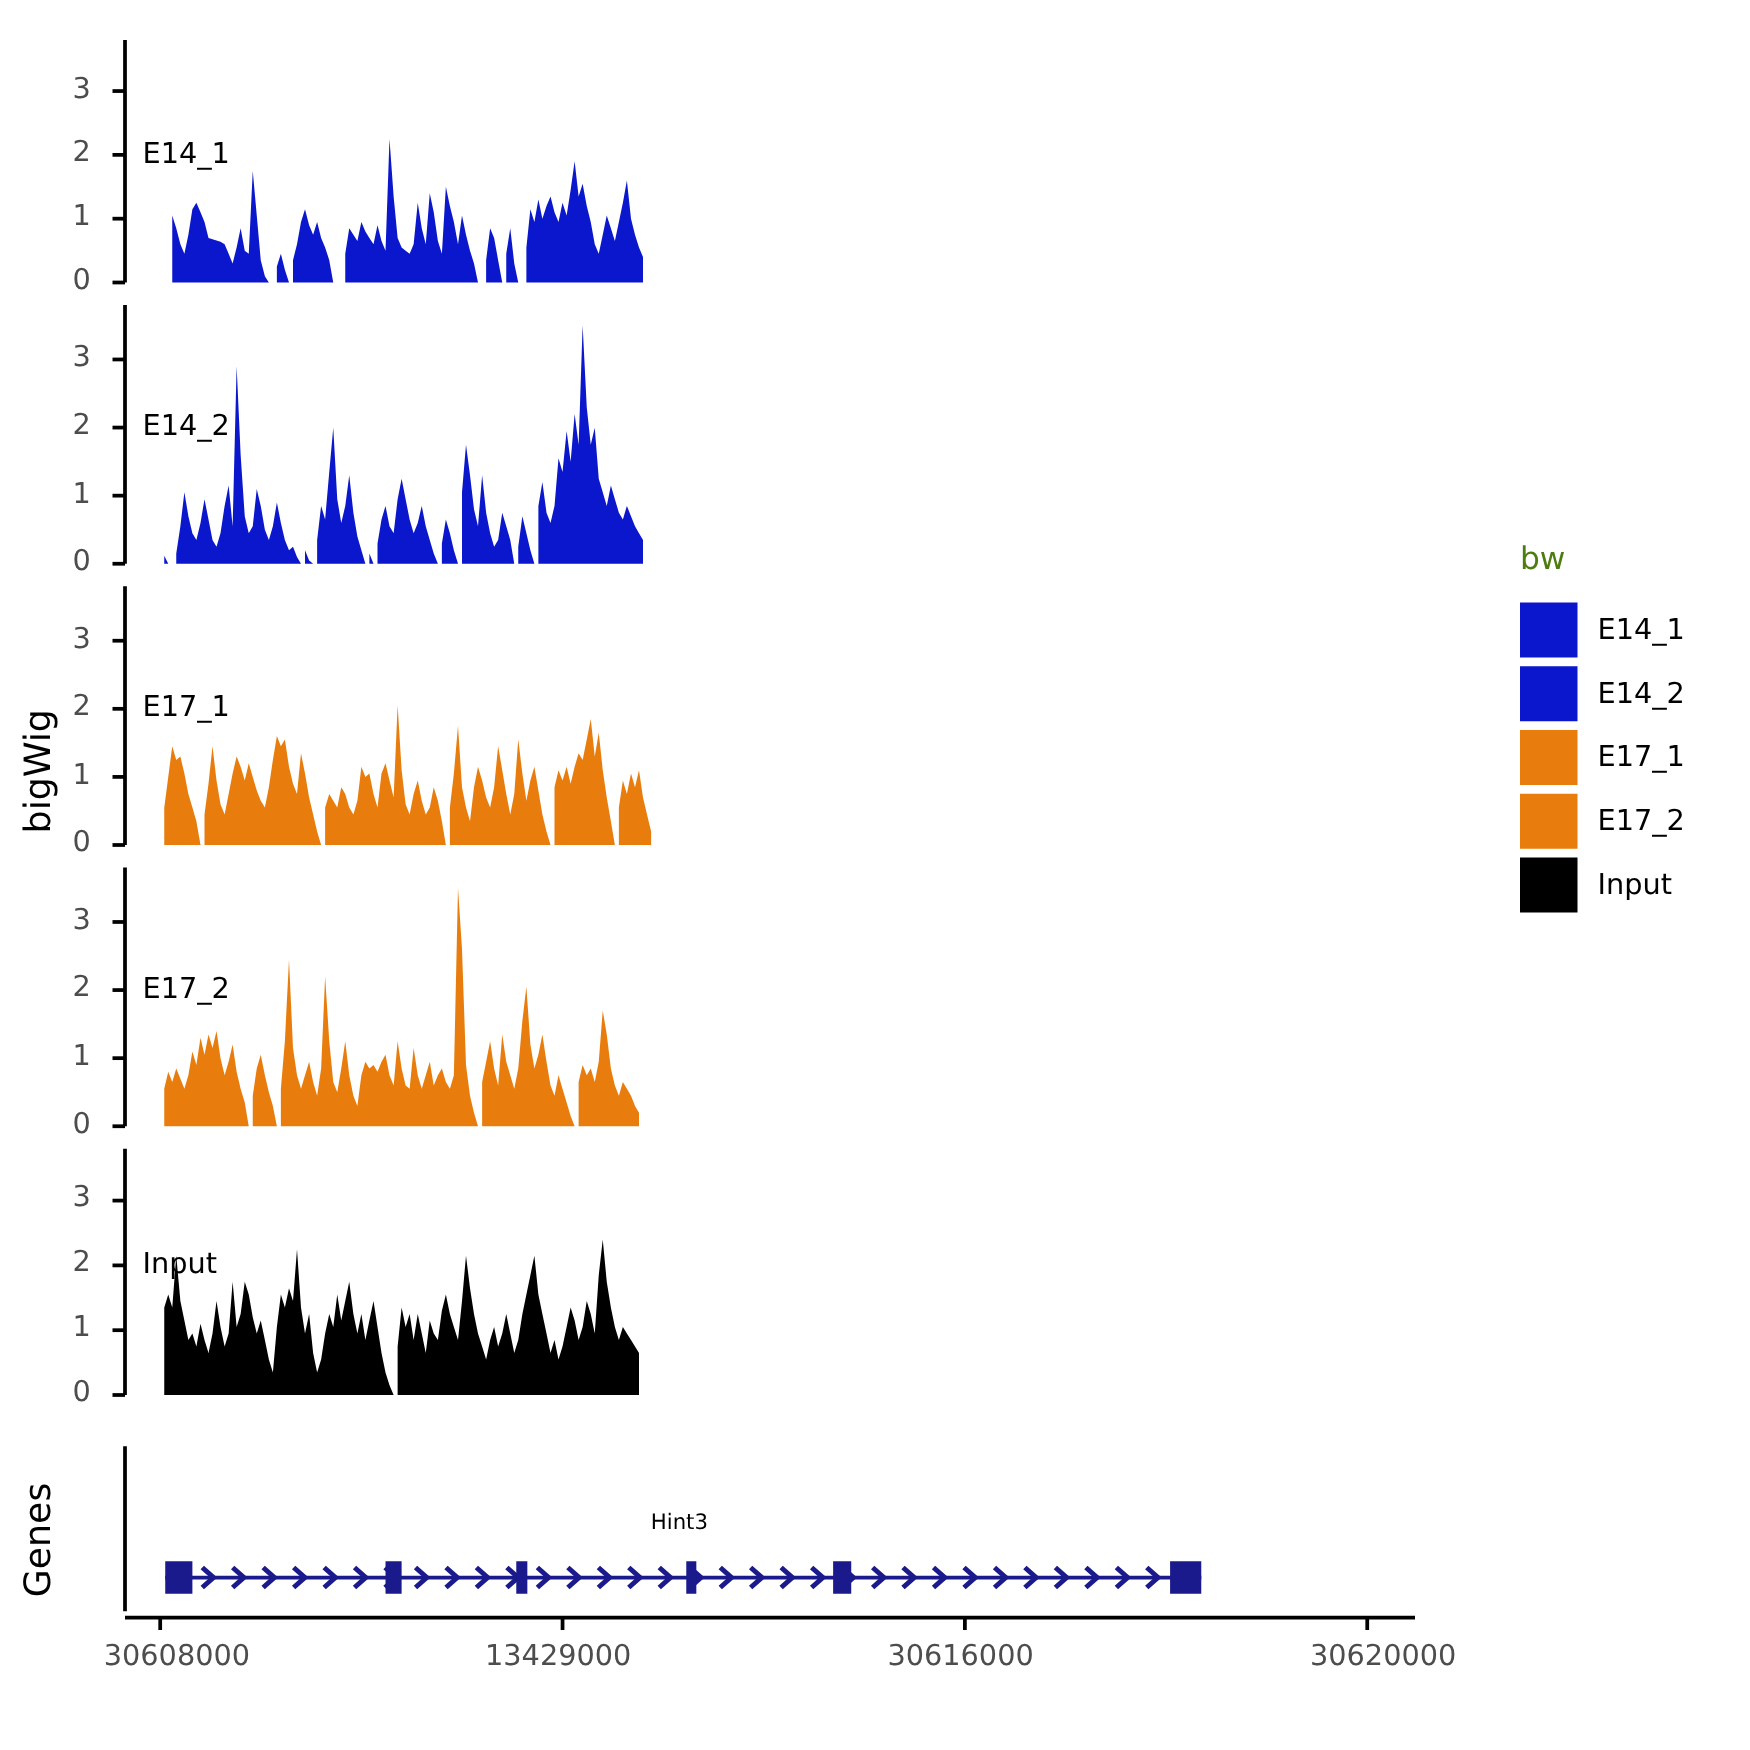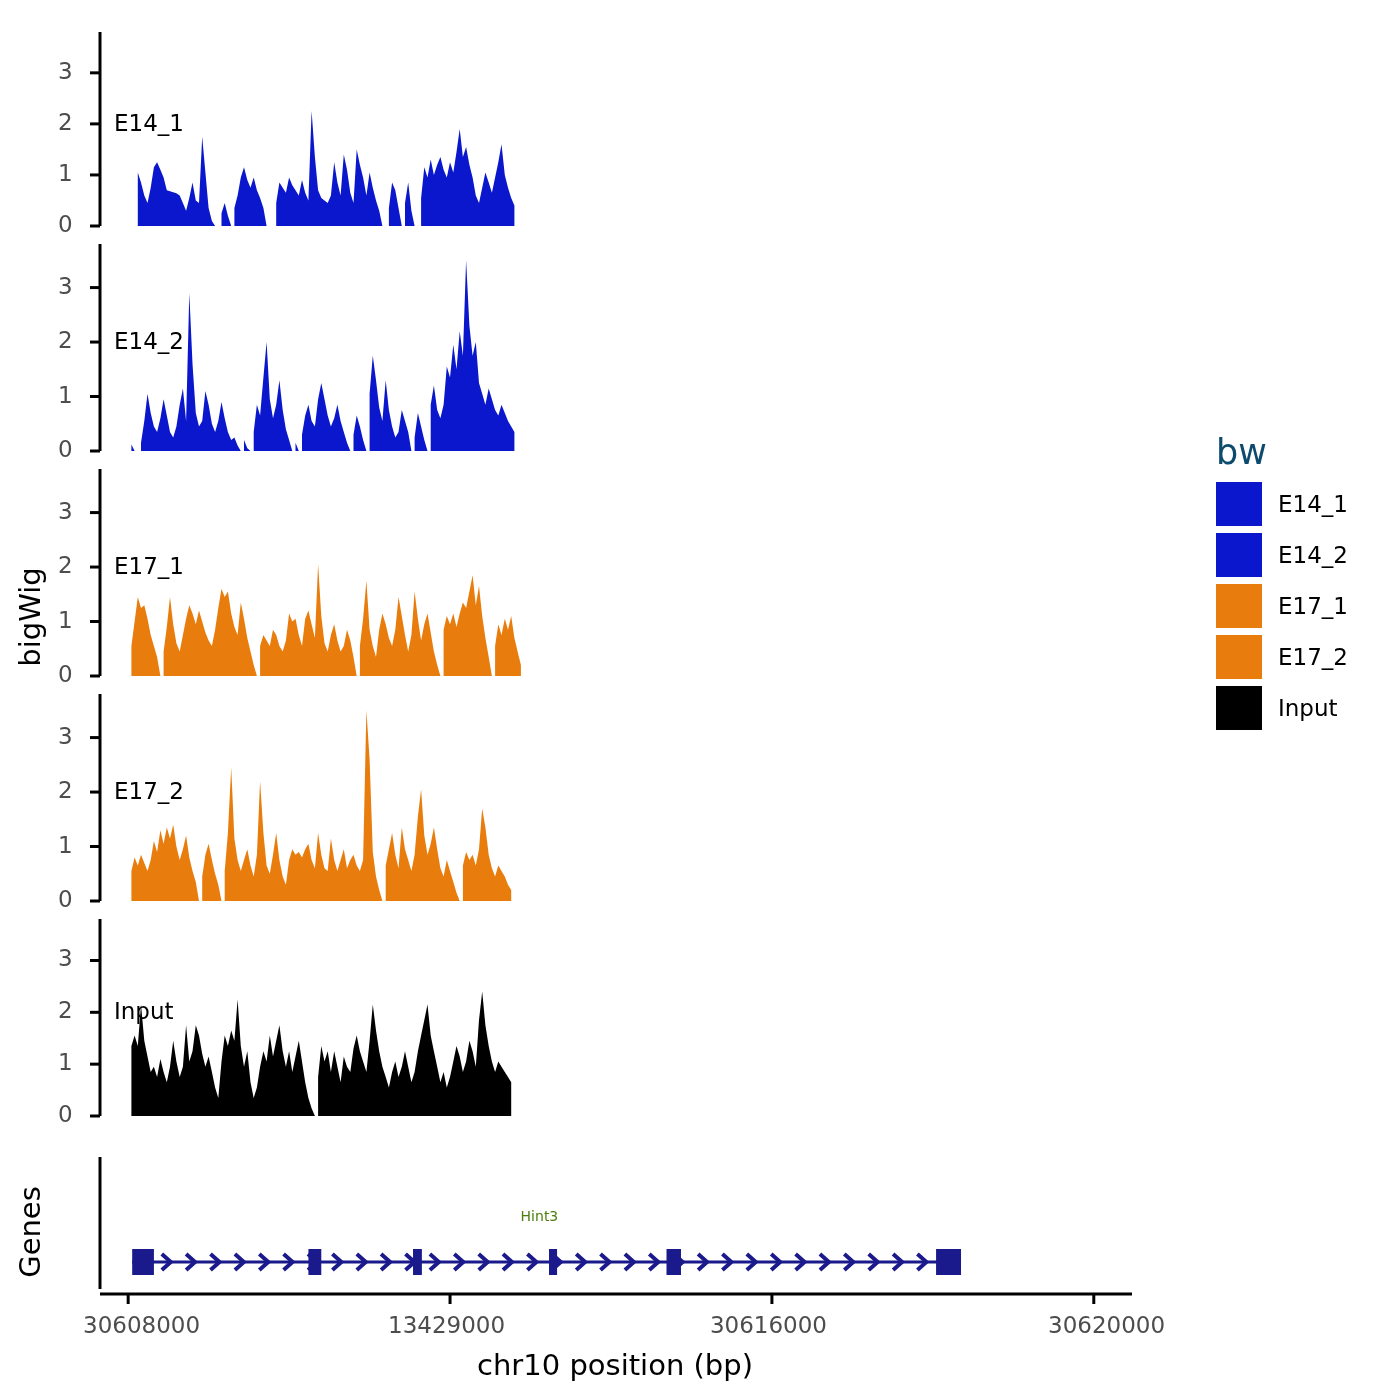--- a/index.html
+++ b/index.html
@@ -7,38 +7,37 @@
   #root{position:relative;width:1400px;height:1400px;}
   .axis-title-y{
     position:absolute;font-size:29px;color:#000;
     transform:rotate(-90deg);transform-origin:50% 50%;white-space:nowrap;
   }
   .axis-title-x{
     position:absolute;font-size:29px;color:#000;text-align:center;white-space:nowrap;
   }
   .tick-label{position:absolute;font-size:23px;color:#4d4d4d;white-space:nowrap;}
   .panel-label{position:absolute;font-size:23px;color:#000;white-space:nowrap;}
-  .gene-label{position:absolute;font-size:14px;color:#4d7c0f;white-space:nowrap;}
-  .legend-title{position:absolute;font-size:35px;color:#0c4a6e;white-space:nowrap;}
+  .gene-label{position:absolute;font-size:17px;color:#000000;white-space:nowrap;}
+  .legend-title{position:absolute;font-size:25px;color:#4d7c0f;white-space:nowrap;}
   .legend-label{position:absolute;font-size:23px;color:#000;white-space:nowrap;}
   .legend-key{position:absolute;width:46px;height:44px;}
   svg{display:block;}
   .axis-line{stroke:#000;stroke-width:3;}
   .tick-mark{stroke:#000;stroke-width:3;}
 </style>
 </head>
 <body>
 
 <div id="root">
 
   <div class="axis-title-y" id="ytitle" style="left: -40px; top: 600px; width: 140px; text-align: center;">bigWig</div>
 
   <div class="axis-title-y" id="genestitle" style="left: -25px; top: 1215px; width: 110px; text-align: center;">Genes</div>
 
-  <div class="axis-title-x" id="xtitle" style="left: 100px; top: 1348px; width: 1030px;">chr10 position (bp)</div>
 
   <svg id="plot" width="1400" height="1400" style="position:absolute;left:0;top:0;">
       <line x1="100" y1="32" x2="100" y2="226" class="axis-line"></line>
       <line x1="90" y1="226" x2="100" y2="226" class="tick-mark"></line>
       <line x1="90" y1="174.94736842105263" x2="100" y2="174.94736842105263" class="tick-mark"></line>
       <line x1="90" y1="123.89473684210527" x2="100" y2="123.89473684210527" class="tick-mark"></line>
       <line x1="90" y1="72.84210526315789" x2="100" y2="72.84210526315789" class="tick-mark"></line>
       <path d="M137.8,226.0 L137.8,172.4 L141.0,182.6 L144.3,195.4 L147.5,203.0 L150.7,187.7 L153.9,167.3 L157.1,162.2 L160.4,169.8 L163.6,177.5 L166.8,190.3 L170.0,191.3 L173.2,192.3 L176.4,193.3 L179.7,195.4 L182.9,203.0 L186.1,210.7 L189.3,197.9 L192.5,182.6 L195.8,200.5 L199.0,203.0 L202.2,136.7 L205.4,172.4 L208.6,208.1 L211.9,220.9 L215.1,226.0 Z M221.5,226.0 L221.5,213.2 L224.7,203.0 L227.9,215.8 L231.2,226.0 Z M234.4,226.0 L234.4,208.1 L237.6,195.4 L240.8,177.5 L244.0,167.3 L247.3,180.1 L250.5,187.7 L253.7,177.5 L256.9,190.3 L260.1,197.9 L263.4,208.1 L266.6,226.0 Z M276.2,226.0 L276.2,203.0 L279.4,182.6 L282.7,187.7 L285.9,192.8 L289.1,177.5 L292.3,185.2 L295.5,190.3 L298.8,195.4 L302.0,180.1 L305.2,192.8 L308.4,200.5 L311.6,111.1 L314.9,157.1 L318.1,190.3 L321.3,197.9 L324.5,200.5 L327.7,203.0 L330.9,195.4 L334.2,162.2 L337.4,182.6 L340.6,195.4 L343.8,154.5 L347.0,169.8 L350.3,192.8 L353.5,203.0 L356.7,149.4 L359.9,164.7 L363.1,177.5 L366.4,195.4 L369.6,172.4 L372.8,187.7 L376.0,200.5 L379.2,210.7 L382.4,226.0 Z M388.9,226.0 L388.9,208.1 L392.1,182.6 L395.3,190.3 L398.5,208.1 L401.8,226.0 Z M405.0,226.0 L405.0,203.0 L408.2,182.6 L411.4,210.7 L414.6,226.0 Z M421.1,226.0 L421.1,197.9 L424.3,167.3 L427.5,177.5 L430.7,159.6 L433.9,174.9 L437.2,164.7 L440.4,157.1 L443.6,169.8 L446.8,177.5 L450.0,162.2 L453.3,172.4 L456.5,152.0 L459.7,129.0 L462.9,157.1 L466.1,146.9 L469.4,164.7 L472.6,177.5 L475.8,195.4 L479.0,203.0 L482.2,187.7 L485.4,172.4 L488.7,182.6 L491.9,192.8 L495.1,177.5 L498.3,162.2 L501.5,144.3 L504.8,174.9 L508.0,187.7 L511.2,197.9 L514.4,205.6 L514.4,226.0 Z" fill="#0a17cc" stroke="none"></path>
       <line x1="100" y1="244" x2="100" y2="451" class="axis-line"></line>
       <line x1="90" y1="451" x2="100" y2="451" class="tick-mark"></line>

